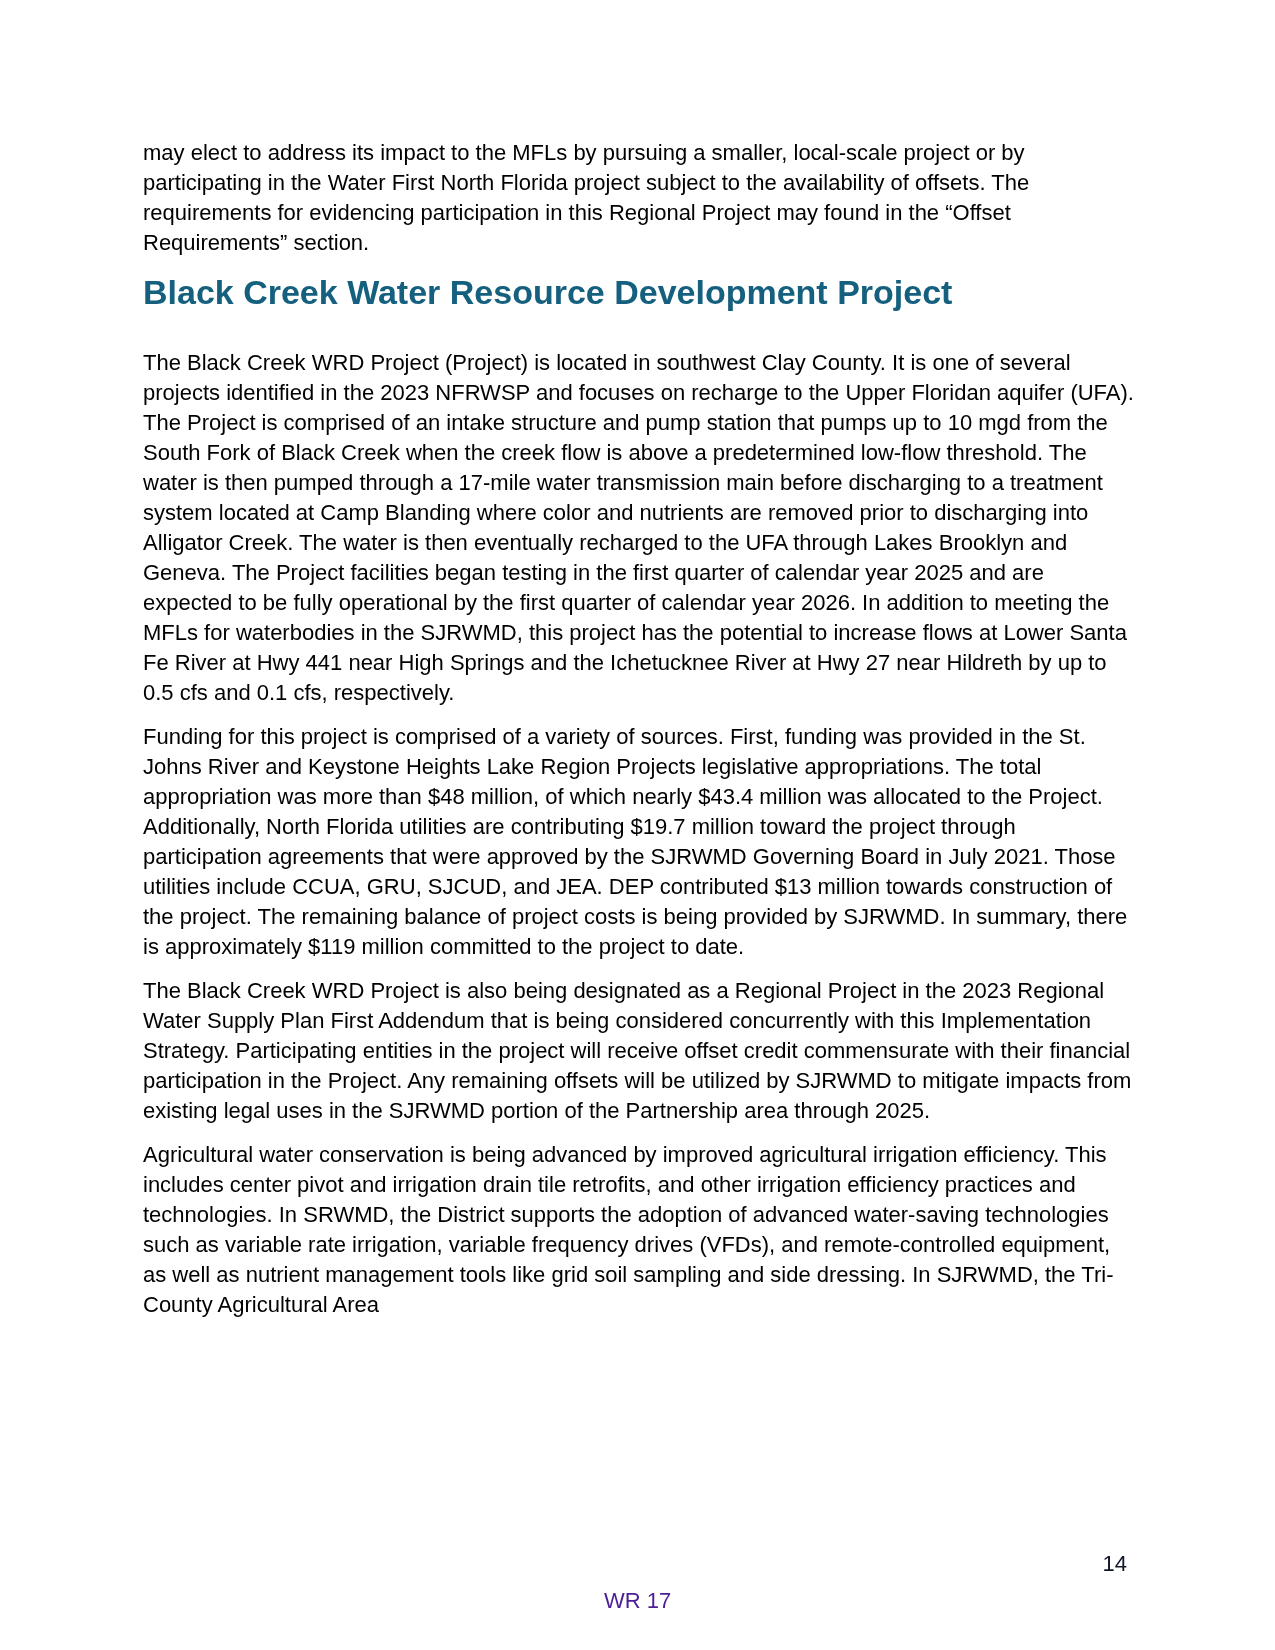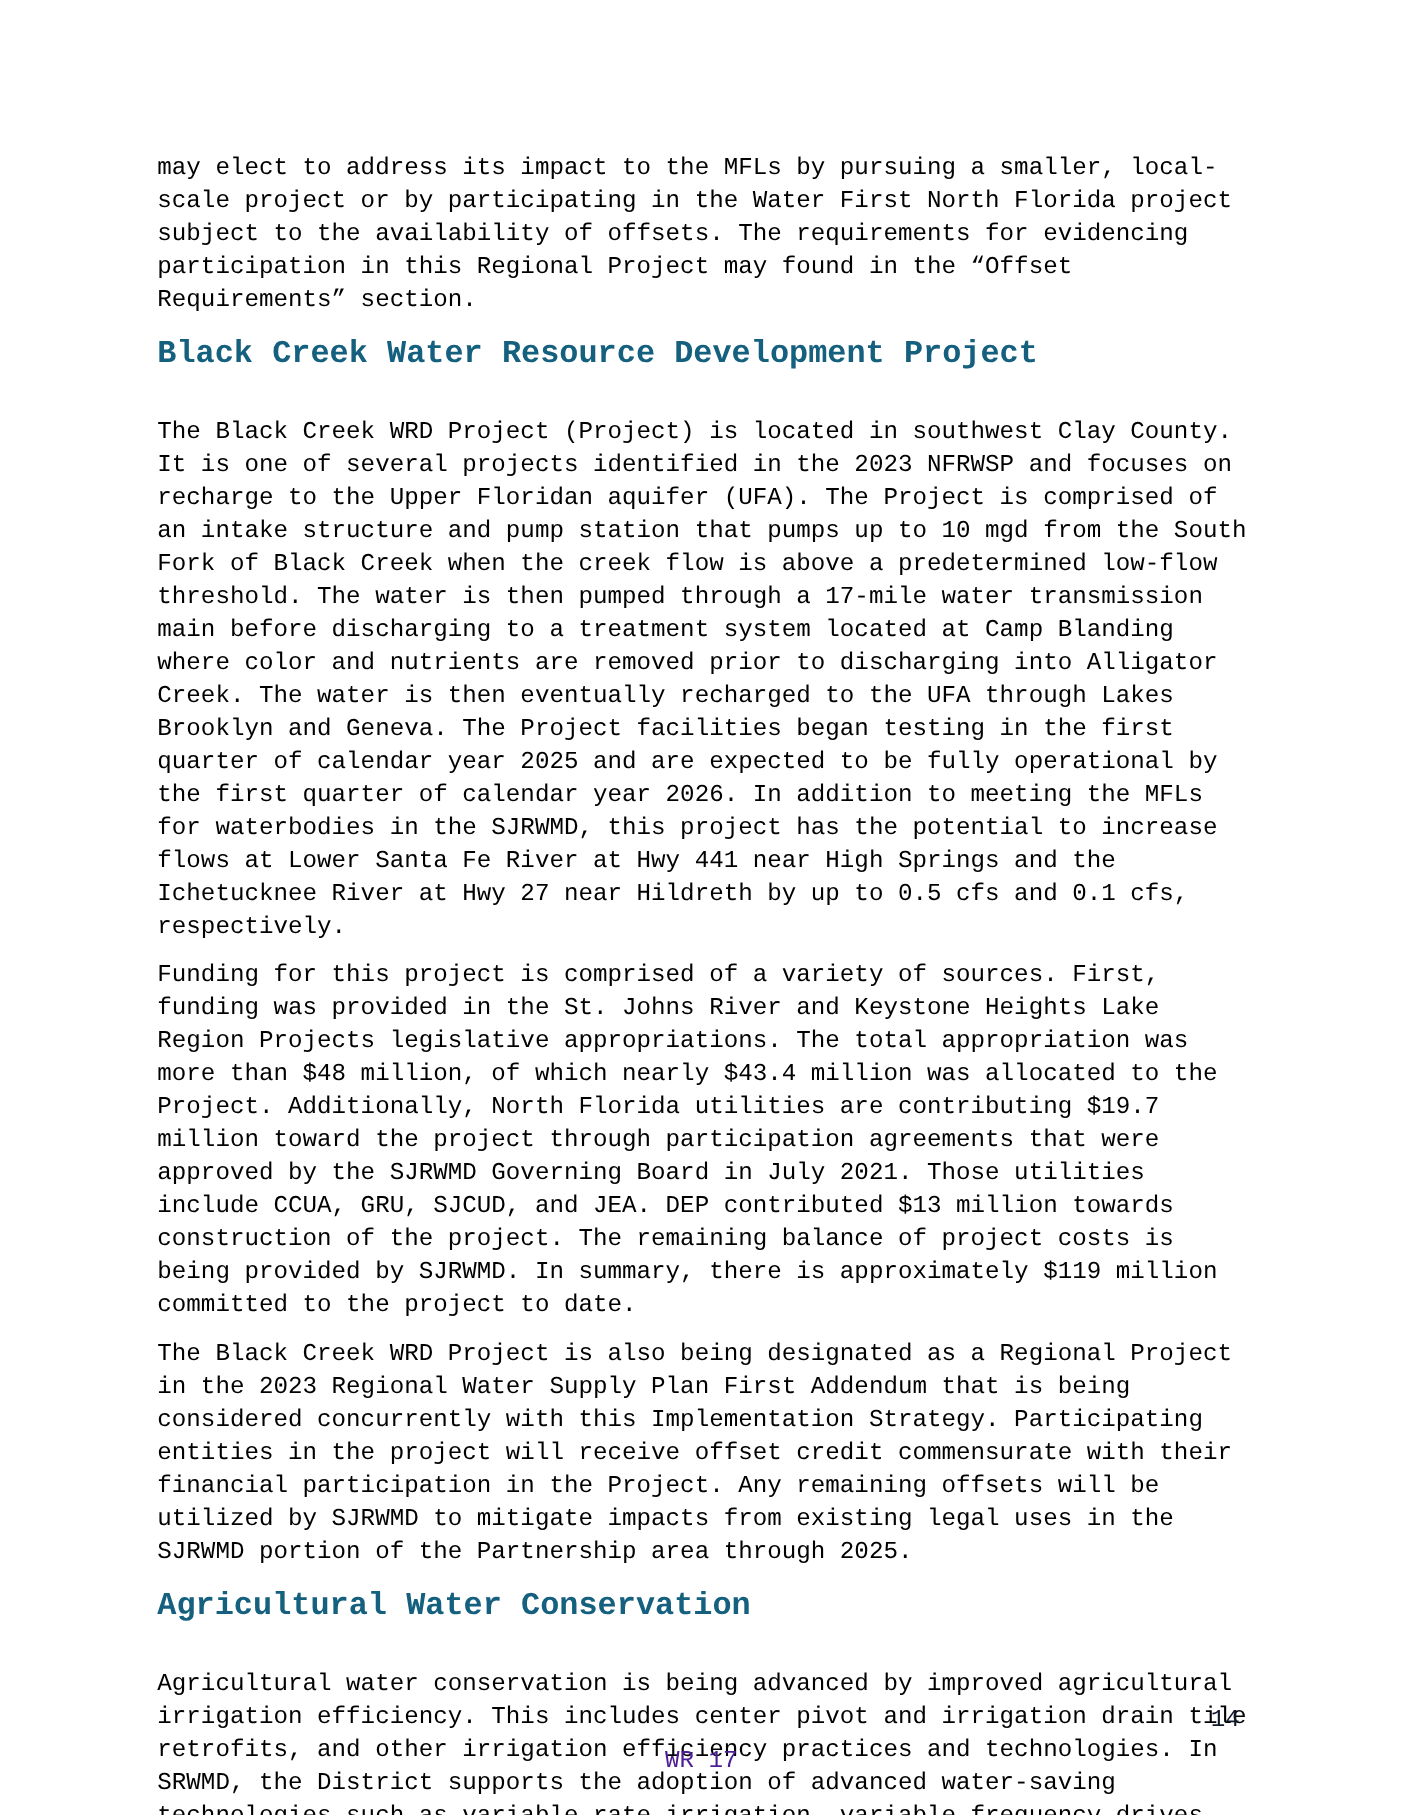--- a/index.html
+++ b/index.html
@@ -5,40 +5,40 @@
   html, body {
     margin: 0;
     padding: 0;
     background: #ffffff;
   }
   .page {
     position: relative;
     width: 1275px;
     height: 1650px;
     background: #ffffff;
-    font-family: Liberation Mono, monospace;
+    font-family: Liberation Sans, sans-serif;
     color: #000000;
     overflow: hidden;
     box-sizing: border-box;
   }
   .content {
     position: absolute;
     left: 143px;
     top: 138px;
     width: 995px;
   }
   .body-para {
     font-size: 22px;
     line-height: 30px;
     margin: 0 0 14px 0;
     color: #000000;
     text-align: left;
   }
   .section-heading {
-    font-size: 29px;
+    font-size: 34px;
     line-height: 36px;
     font-weight: bold;
     color: #15607e;
     margin: 16px 0 38px 0;
   }
   .page-number {
     position: absolute;
     top: 1549px;
     right: 148px;
     font-size: 22px;
@@ -65,21 +65,20 @@
     <p class="body-para">may elect to address its impact to the MFLs by pursuing a smaller, local-scale project or by participating in the Water First North Florida project subject to the availability of offsets. The requirements for evidencing participation in this Regional Project may found in the “Offset Requirements” section.</p>
 
     <h1 class="section-heading">Black Creek Water Resource Development Project</h1>
 
     <p class="body-para">The Black Creek WRD Project (Project) is located in southwest Clay County. It is one of several projects identified in the 2023 NFRWSP and focuses on recharge to the Upper Floridan aquifer (UFA). The Project is comprised of an intake structure and pump station that pumps up to 10 mgd from the South Fork of Black Creek when the creek flow is above a predetermined low-flow threshold. The water is then pumped through a 17-mile water transmission main before discharging to a treatment system located at Camp Blanding where color and nutrients are removed prior to discharging into Alligator Creek. The water is then eventually recharged to the UFA through Lakes Brooklyn and Geneva. The Project facilities began testing in the first quarter of calendar year 2025 and are expected to be fully operational by the first quarter of calendar year 2026. In addition to meeting the MFLs for waterbodies in the SJRWMD, this project has the potential to increase flows at Lower Santa Fe River at Hwy 441 near High Springs and the Ichetucknee River at Hwy 27 near Hildreth by up to 0.5 cfs and 0.1 cfs, respectively.</p>
 
     <p class="body-para">Funding for this project is comprised of a variety of sources. First, funding was provided in the St. Johns River and Keystone Heights Lake Region Projects legislative appropriations. The total appropriation was more than $48 million, of which nearly $43.4 million was allocated to the Project. Additionally, North Florida utilities are contributing $19.7 million toward the project through participation agreements that were approved by the SJRWMD Governing Board in July 2021. Those utilities include CCUA, GRU, SJCUD, and JEA. DEP contributed $13 million towards construction of the project. The remaining balance of project costs is being provided by SJRWMD. In summary, there is approximately $119 million committed to the project to date.</p>
 
     <p class="body-para">The Black Creek WRD Project is also being designated as a Regional Project in the 2023 Regional Water Supply Plan First Addendum that is being considered concurrently with this Implementation Strategy. Participating entities in the project will receive offset credit commensurate with their financial participation in the Project. Any remaining offsets will be utilized by SJRWMD to mitigate impacts from existing legal uses in the SJRWMD portion of the Partnership area through 2025.</p>
 
-    <h1 class="section-heading">Agricultural Water Conservation</h1>
 
     <p class="body-para">Agricultural water conservation is being advanced by improved agricultural irrigation efficiency. This includes center pivot and irrigation drain tile retrofits, and other irrigation efficiency practices and technologies. In SRWMD, the District supports the adoption of advanced water-saving technologies such as variable rate irrigation, variable frequency drives (VFDs), and remote-controlled equipment, as well as nutrient management tools like grid soil sampling and side dressing. In SJRWMD, the Tri-County Agricultural Area</p>
 
   </div>
 
   <div class="page-number">14</div>
 
   <div class="footer-code">WR 17</div>
 </div>
 

